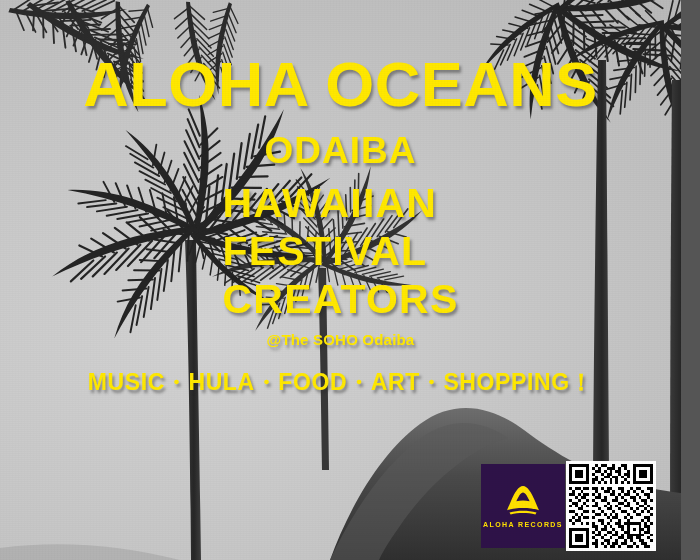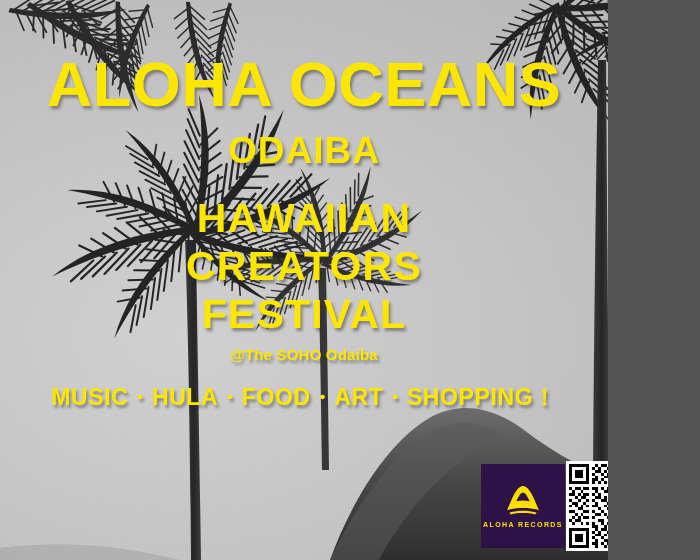--- a/index.html
+++ b/index.html
@@ -1,17 +1,17 @@
 <!DOCTYPE html>
 <html><head>
 <meta charset="utf-8">
 <style>
   html,body{margin:0;padding:0;background:#555;}
   .poster{
-    position:relative;width:608px;height:560px;overflow:hidden;
+    position:relative;width:681px;height:560px;overflow:hidden;
     font-family:"Liberation Sans","DejaVu Sans",sans-serif;
     background:#c9c9c9;
   }
   
   .sky{
     position:absolute;inset:0;
     background:
       radial-gradient(120% 90% at 30% 60%, #d2d2d2 0%, #c6c6c6 45%, #bdbdbd 75%, #b4b4b4 100%);
   }
   .grain{
@@ -33,22 +33,21 @@
     font-size:63px;line-height:.98;font-weight:700;letter-spacing:.5px;
     transform:scaleX(1.0);white-space:nowrap;
   }
   .subtitle{
     margin-top:16px;font-size:37px;font-weight:700;letter-spacing:1px;line-height:1;
   }
   .dates{
     margin-top:6px;font-size:29px;font-weight:600;letter-spacing:0px;line-height:1;
   }
   .fest{
-    margin-top:26px;font-size:41px;font-weight:600;line-height:1.17;letter-spacing:1.2px;
-    text-align:center;
+    margin-top:11px;font-size:41px;font-weight:600;line-height:1.17;letter-spacing:1.2px;
   }
   .venue{
     margin-top:8px;font-size:15px;font-weight:700;letter-spacing:.2px;line-height:1;
   }
   .cats{
     margin-top:24px;font-size:23px;font-weight:700;letter-spacing:.6px;line-height:1;
     white-space:nowrap;
   }
 
   
@@ -248,22 +247,22 @@
       <path d="M0,548 C60,540 120,545 180,560 L0,560 Z" fill="#8f8f8f" opacity=".35"></path>
     </svg>
   </div>
 
   <div class="content">
     <div class="title ylw">ALOHA OCEANS</div>
     <div class="subtitle ylw">ODAIBA</div>
 
     <div class="fest ylw">
       <div>HAWAIIAN</div>
+      <div>FESTIVAL</div>
       <div>CREATORS</div>
-      <div>FESTIVAL</div>
     </div>
 
     <div class="venue ylw">@The SOHO Odaiba</div>
     <div class="cats ylw">MUSIC・HULA・FOOD・ART・SHOPPING！</div>
   </div>
 
   <div class="badge">
     <span>
       <svg width="40" height="32" viewBox="0 0 40 32" aria-hidden="true">
         <path d="M20 2 C15.5 2 11.5 9 8.2 16.5 C6.6 20.2 5.2 23.6 4 26.2

